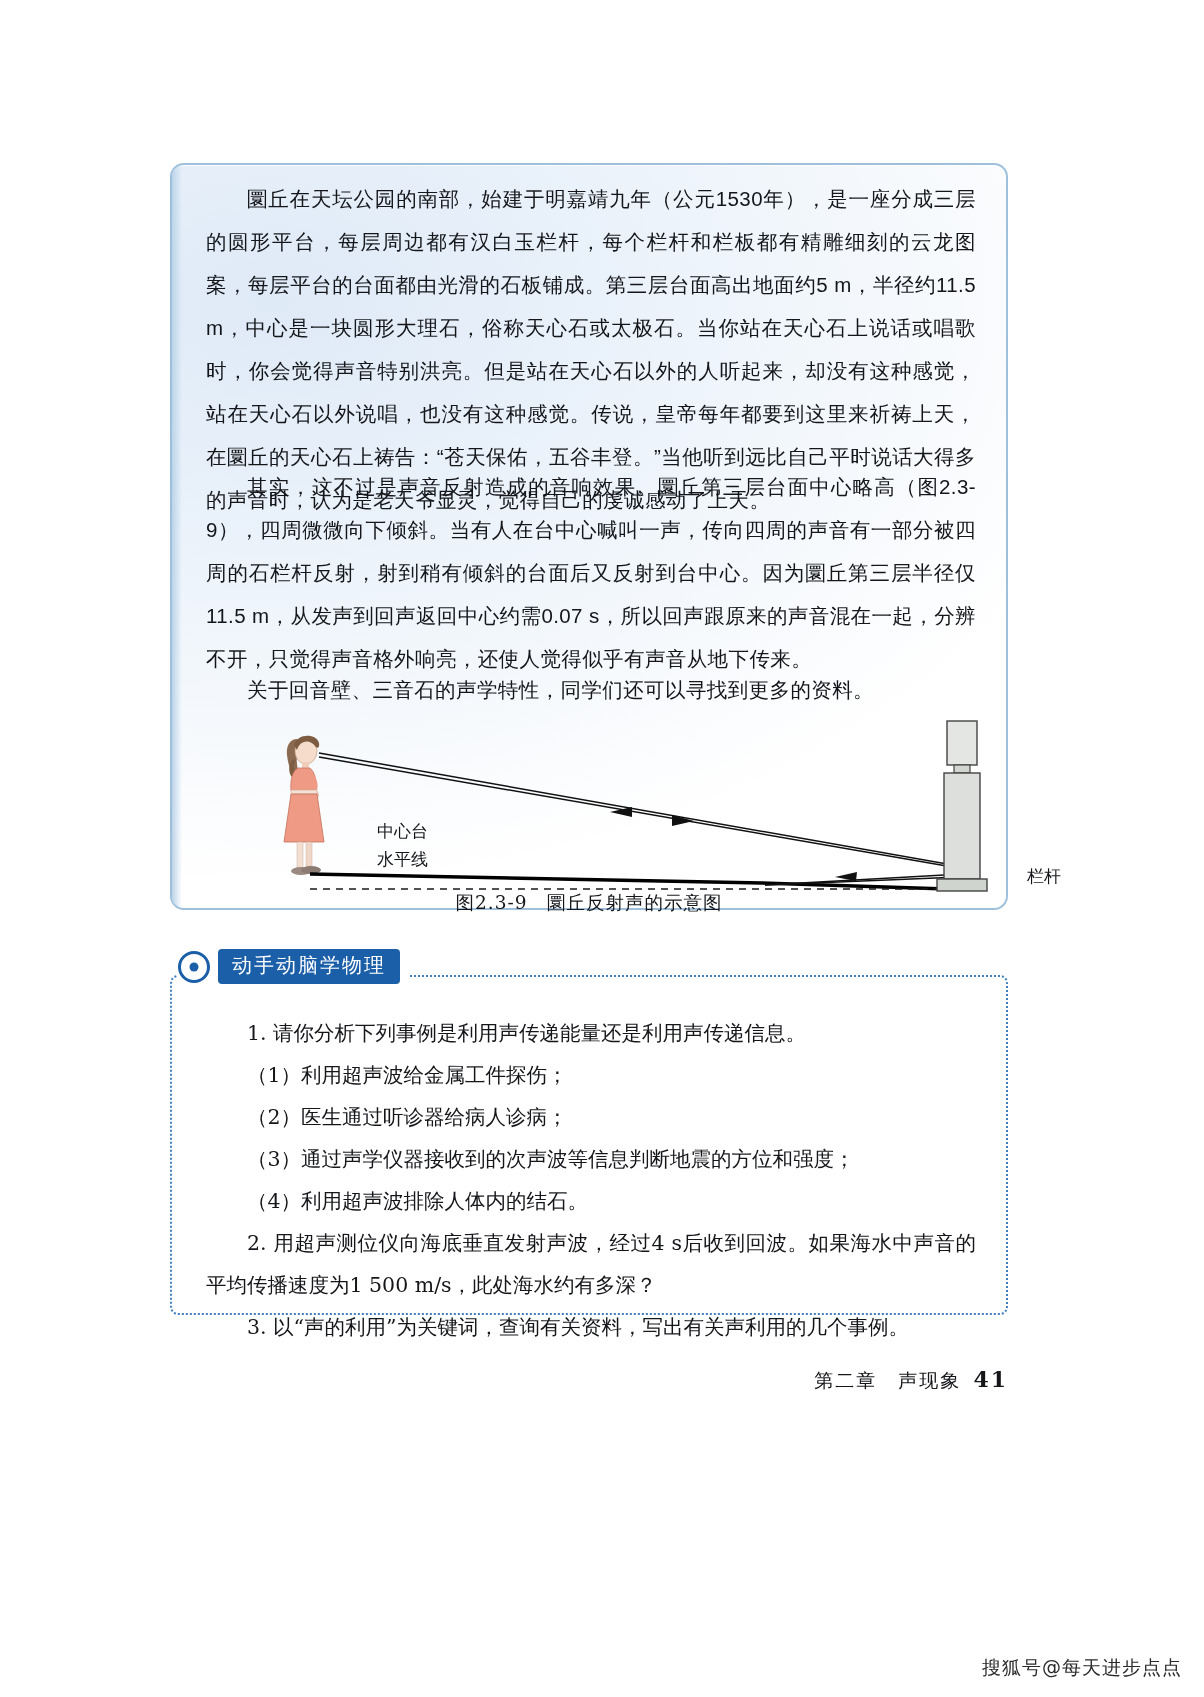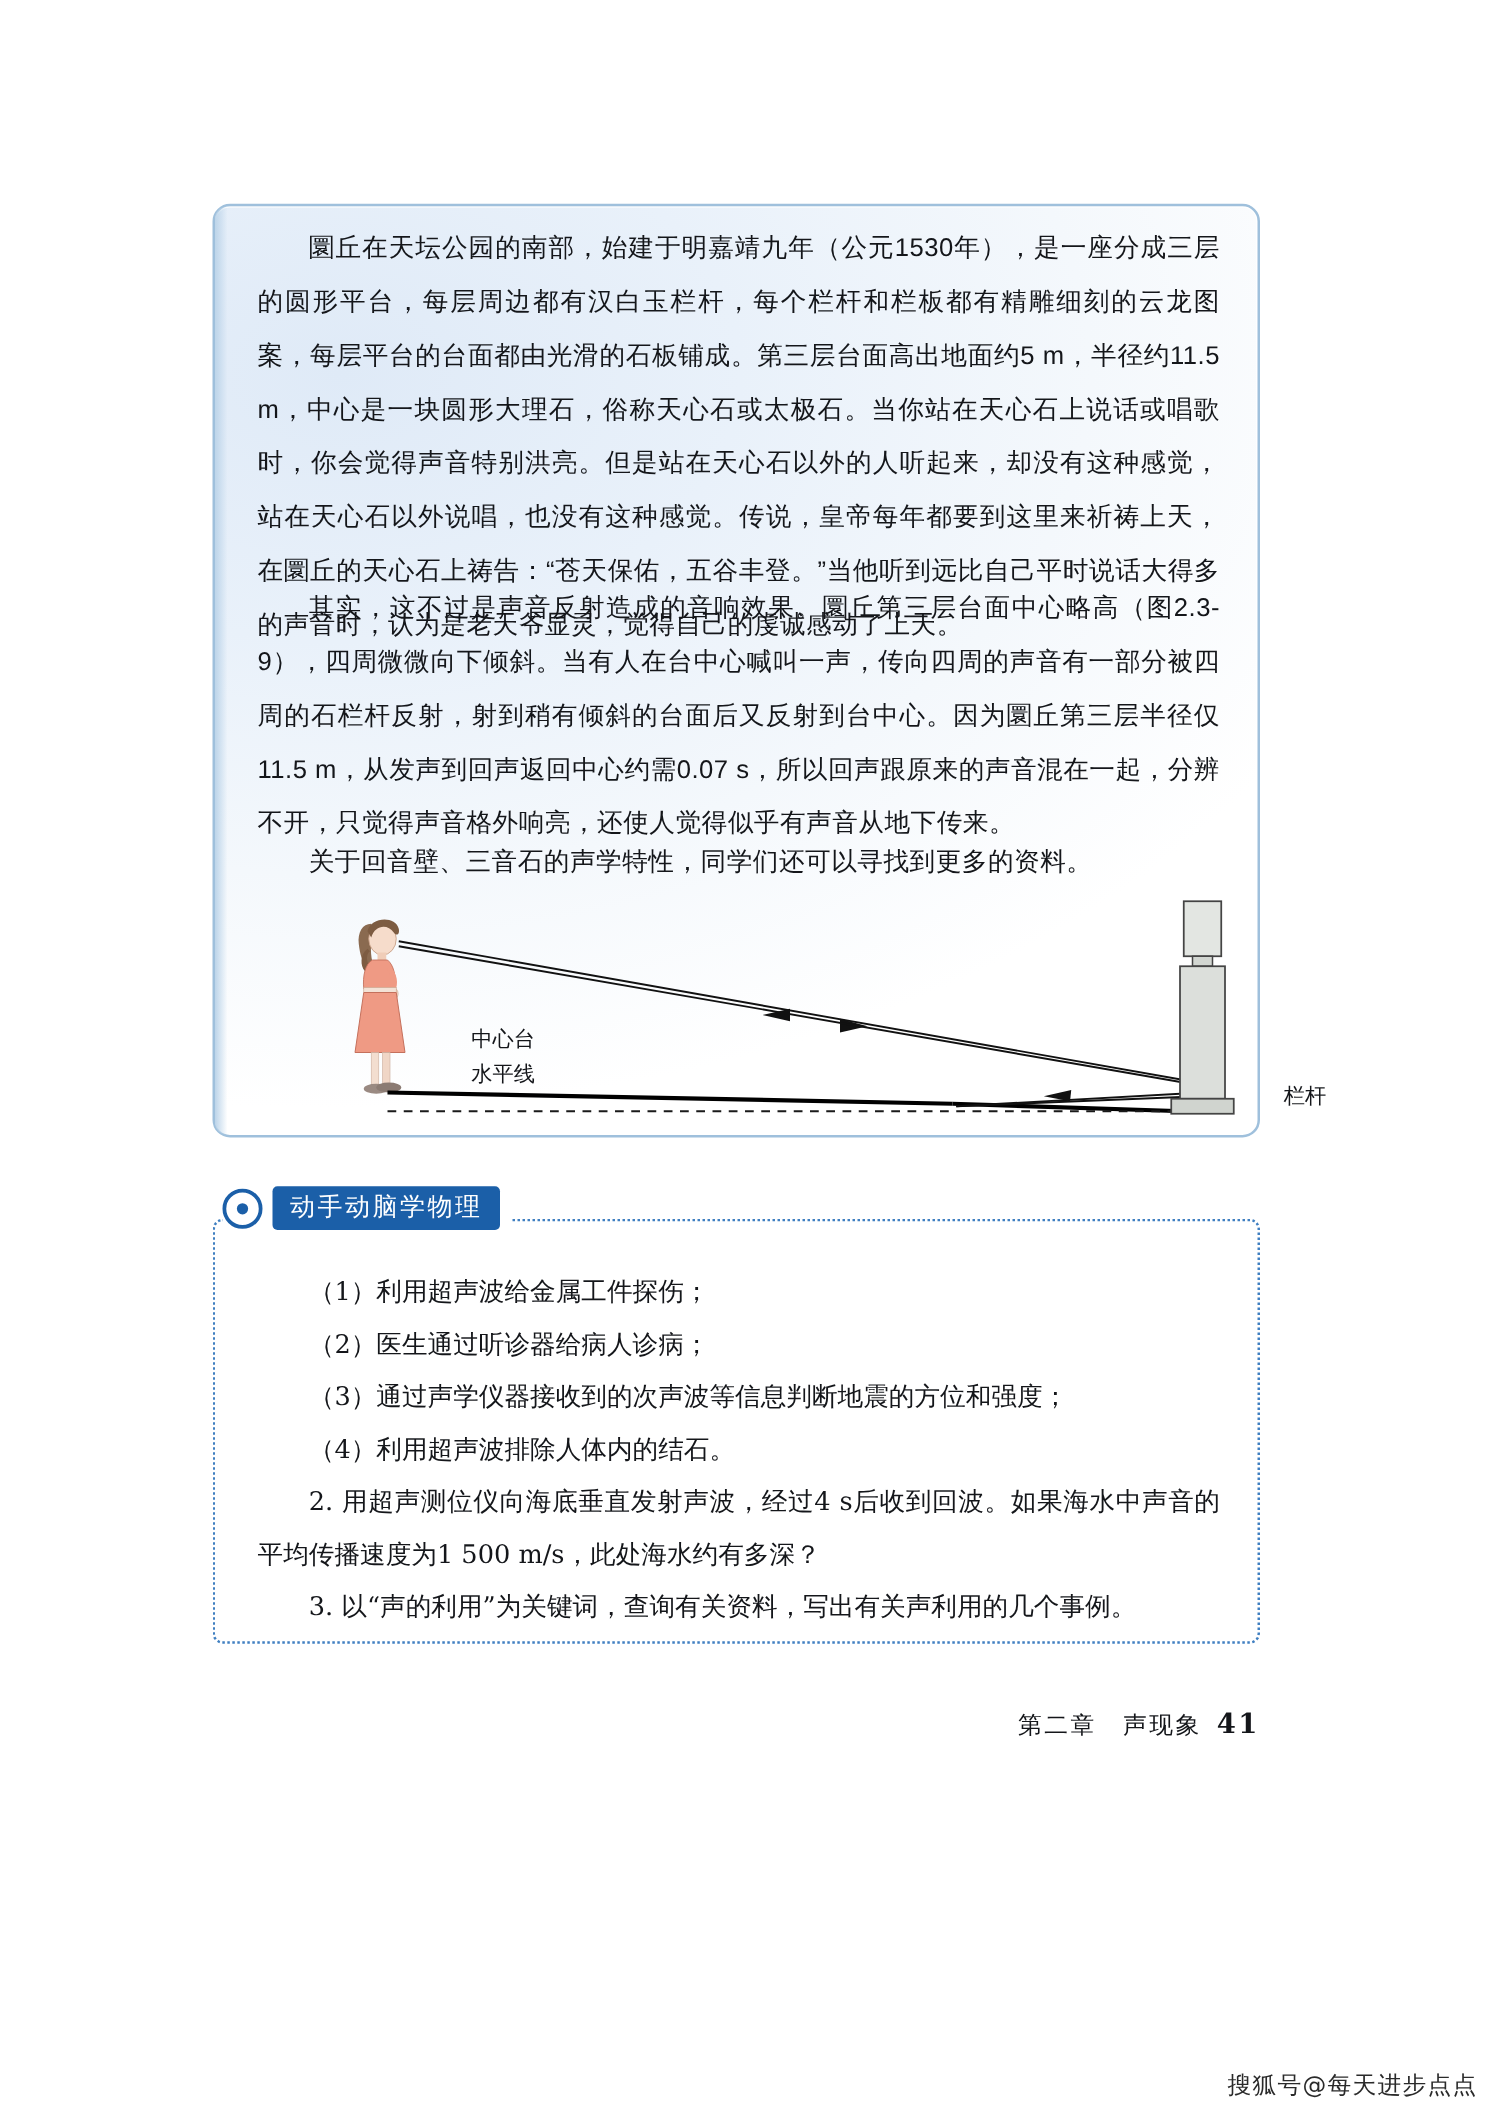--- a/index.html
+++ b/index.html
@@ -215,30 +215,32 @@
           <rect x="742" y="56" width="36" height="106" fill="#dcdfdb" stroke="#444444" stroke-width="1.4"></rect>
           <rect x="735" y="162" width="50" height="12" fill="#d0d4cf" stroke="#444444" stroke-width="1.4"></rect>
         </g>
       </svg>
     </div>
 
     <span class="fig-label" id="lbl-center">中心台</span>
     <span class="fig-label" id="lbl-horiz">水平线</span>
     <span class="fig-label" id="lbl-rail">栏杆</span>
 
+    <div class="fig-caption">图2.3-9　圜丘反射声的示意图</div>
   </div>
 
   <div class="ex-box"></div>
 
   <div class="ex-header">
     <span class="ex-badge"></span>
     <span class="ex-title">动手动脑学物理</span>
   </div>
 
   <div class="ex-body">
+    <div class="ex-item">1. 请你分析下列事例是利用声传递能量还是利用声传递信息。</div>
     <div class="ex-item sub">（1）利用超声波给金属工件探伤；</div>
     <div class="ex-item sub">（2）医生通过听诊器给病人诊病；</div>
     <div class="ex-item sub">（3）通过声学仪器接收到的次声波等信息判断地震的方位和强度；</div>
     <div class="ex-item sub">（4）利用超声波排除人体内的结石。</div>
     <div class="ex-item">2. 用超声测位仪向海底垂直发射声波，经过4 s后收到回波。如果海水中声音的平均传播速度为1 500 m/s，此处海水约有多深？</div>
     <div class="ex-item">3. 以“声的利用”为关键词，查询有关资料，写出有关声利用的几个事例。</div>
   </div>
 
   <div class="footer">
     <span>第二章　声现象</span>

